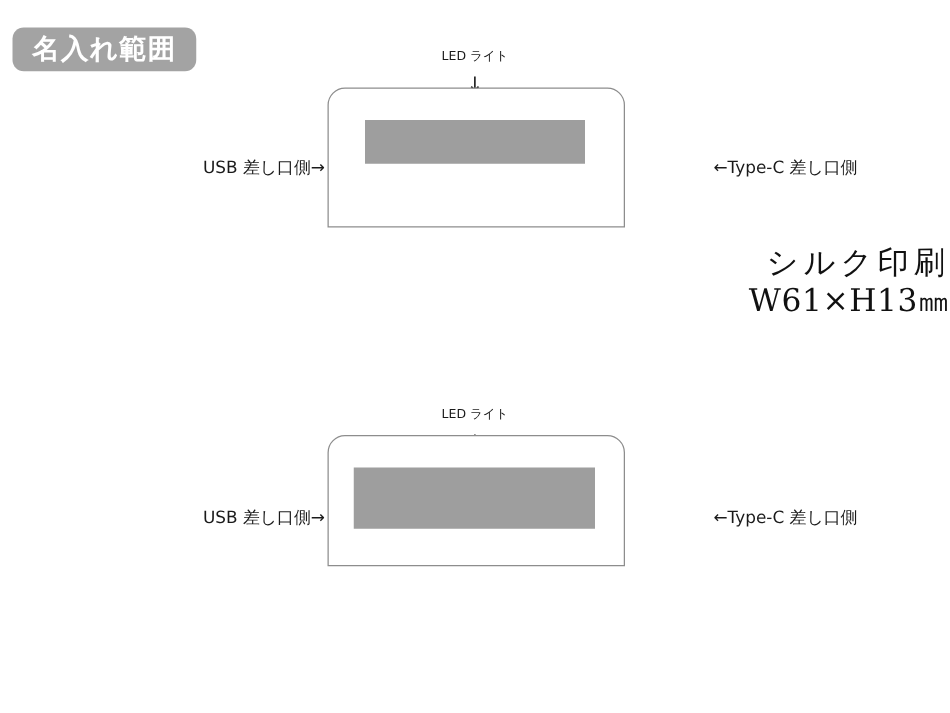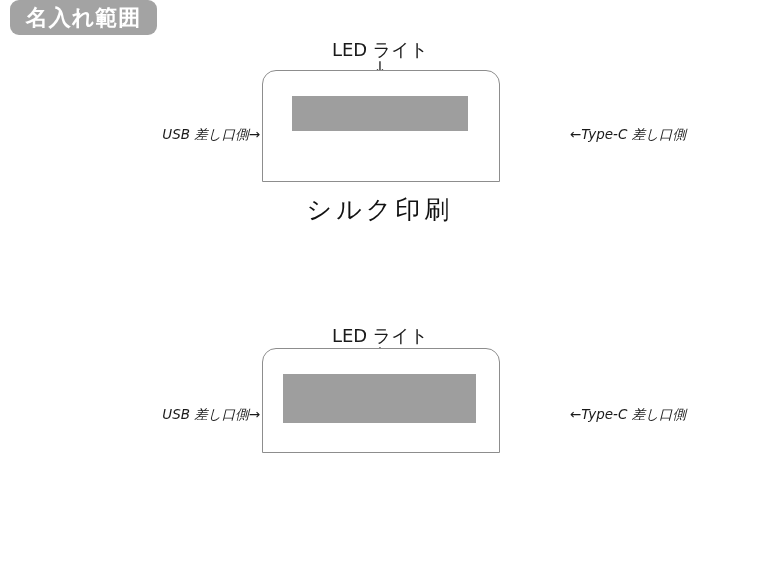--- a/index.html
+++ b/index.html
@@ -14,21 +14,21 @@
     background: #ffffff;
     overflow: hidden;
     font-family: "Liberation Sans", sans-serif;
     color: #1a1a1a;
   }
 
   
   .badge {
     position: absolute;
     left: 10px;
-    top: 0;
+    top: 22px;
     width: 147px;
     height: 35px;
     background: #a3a3a3;
     border-radius: 9px;
     display: flex;
     align-items: center;
     justify-content: center;
   }
   .badge-label {
     color: #ffffff;
@@ -47,21 +47,21 @@
   }
   .diagram.one { top: 36px; }
   .diagram.two { top: 313px; }
 
   
   .led-label {
     position: absolute;
     left: 0;
     width: 760px;
     text-align: center;
-    font-size: 18px;
+    font-size: 10px;
     line-height: 1.1;
     font-family: "DejaVu Sans", "Liberation Sans", sans-serif;
   }
   .led-arrow {
     position: absolute;
     left: 0;
     width: 760px;
     text-align: center;
     font-size: 16px;
     line-height: 1;
@@ -81,31 +81,30 @@
     background: #9e9e9e;
   }
 
   
   .side-label {
     position: absolute;
     font-size: 13.5px;
     white-space: nowrap;
     line-height: 1;
     font-family: "DejaVu Sans", "Liberation Sans", sans-serif;
-    font-style: italic;
   }
   .side-label.left  { text-align: right; }
   .side-label.right { text-align: right; }
 
   
   .caption {
     position: absolute;
     left: 0;
     width: 760px;
-    text-align: center;
+    text-align: right;
     font-family: "DejaVu Serif", "Liberation Serif", serif;
     color: #111111;
   }
   .caption .title {
     font-size: 25px;
     letter-spacing: 4px;
     line-height: 1.25;
     display: block;
   }
   .caption .dims {
@@ -133,20 +132,21 @@
     <div class="device" style="left:262px; top:34px; width:238px; height:112px;">
       <div class="print-area" style="left:29px; top:25px; width:176px; height:35px;"></div>
     </div>
 
     <div class="side-label left" style="left:110px; top:92px; width:150px;">USB 差し口側→</div>
 
     <div class="side-label right" style="left:506px; top:92px; width:180px;">←Type-C 差し口側</div>
 
     <div class="caption" style="top:158px;">
       <span class="title">シルク印刷</span>
+      <span class="dims">W61×H13㎜</span>
     </div>
   </div>
 
   <div class="diagram two">
 
     <div class="led-label" style="top:13px;">LED ライト</div>
 
     <div class="led-arrow" style="top:33px;">↓</div>
 
     <div class="device" style="left:262px; top:35px; width:238px; height:105px;">

